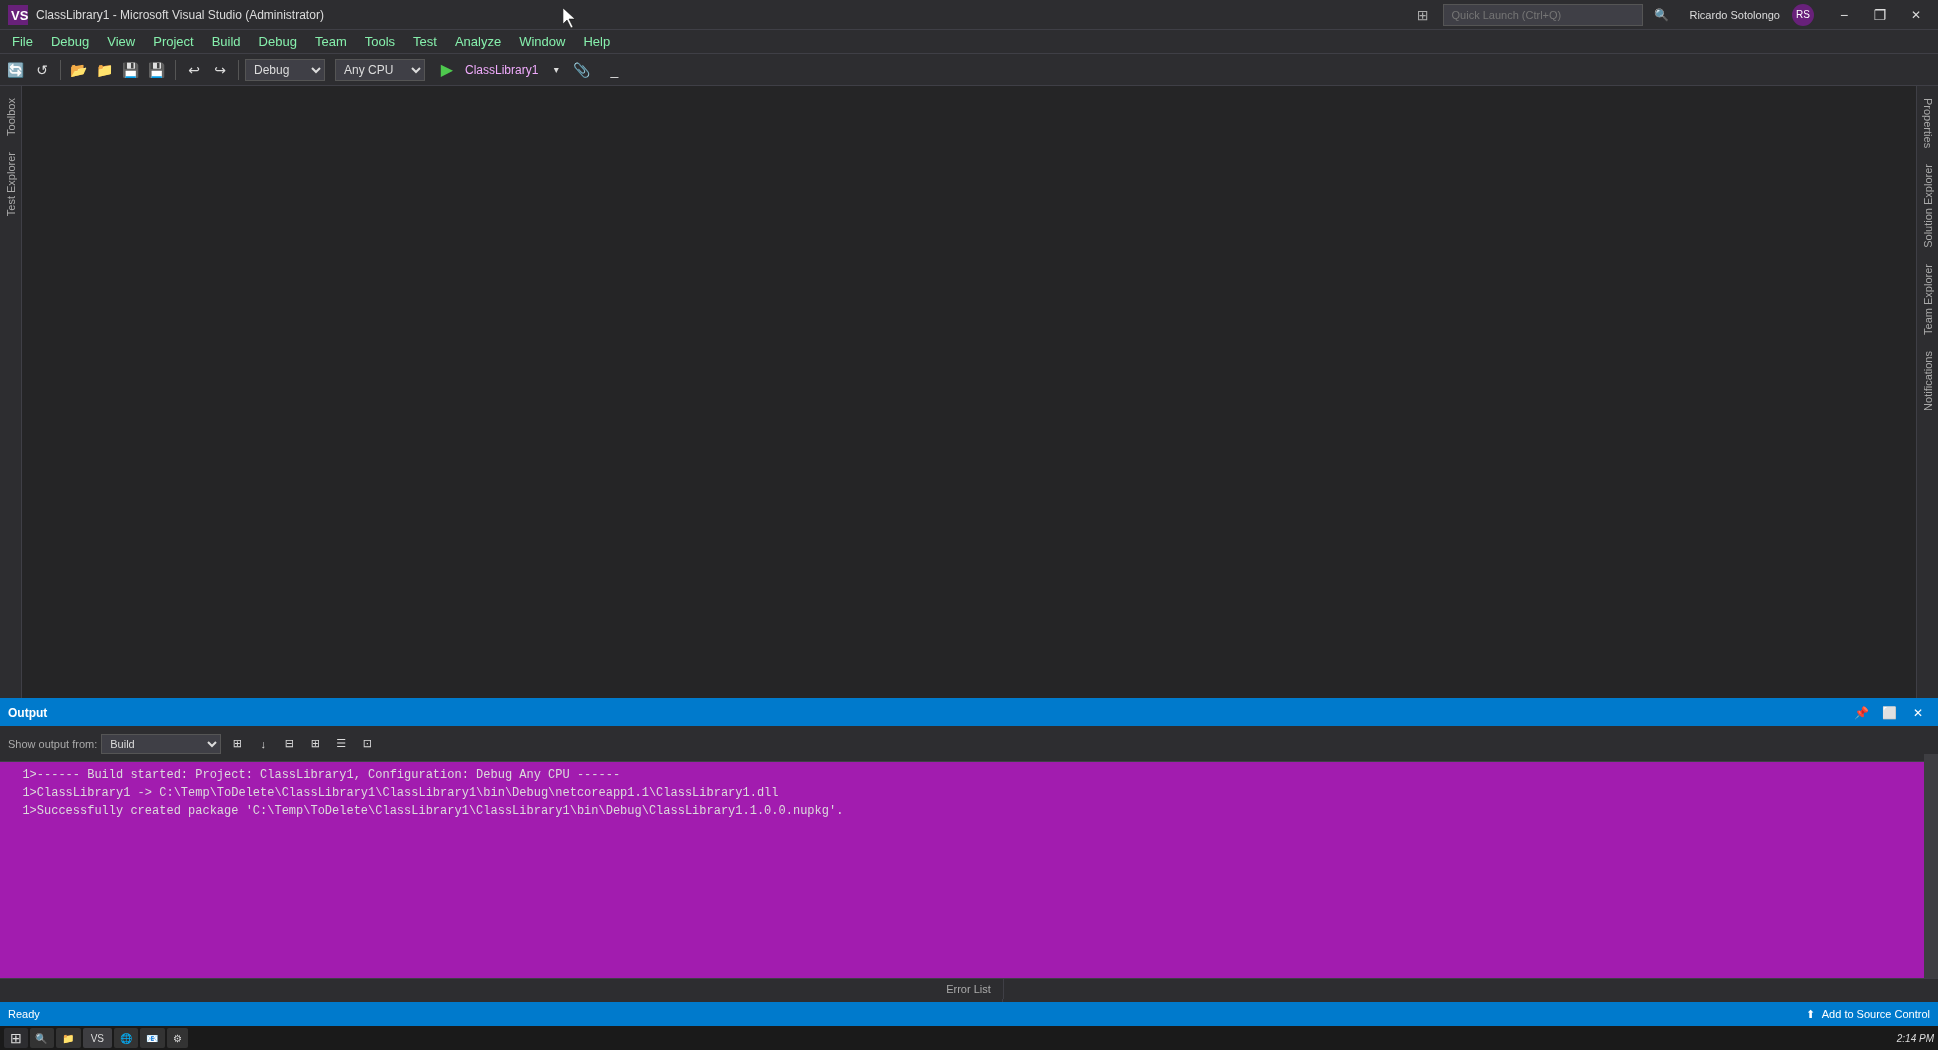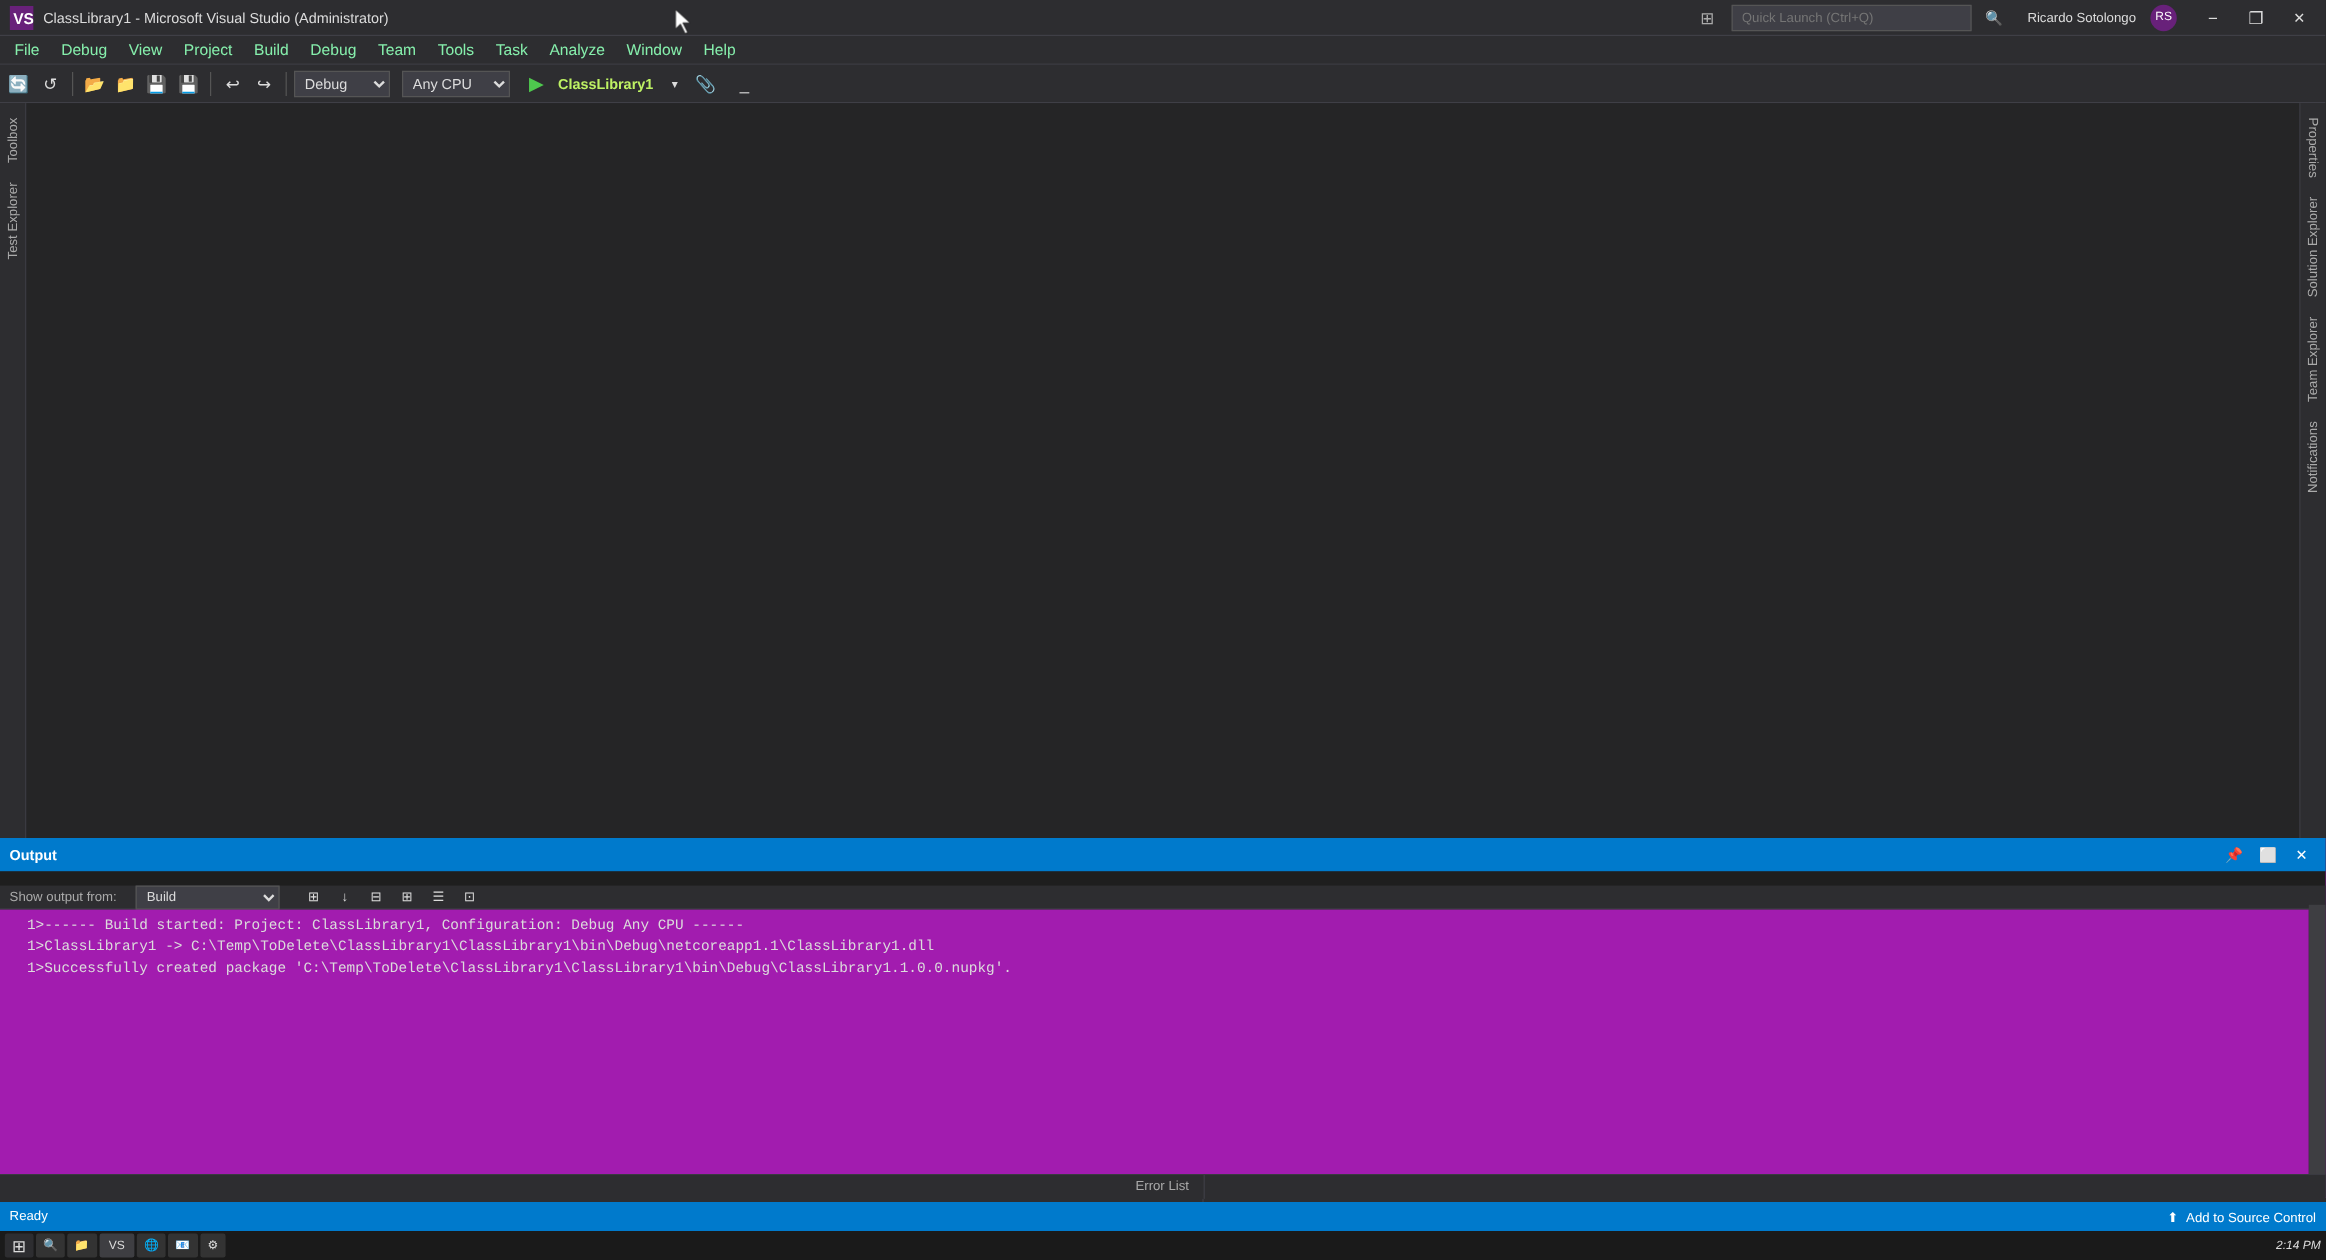--- a/index.html
+++ b/index.html
@@ -285,21 +285,21 @@
 
 <div id="menu-bar">
   <span class="menu-item">File</span>
   <span class="menu-item">Debug</span>
   <span class="menu-item">View</span>
   <span class="menu-item">Project</span>
   <span class="menu-item">Build</span>
   <span class="menu-item">Debug</span>
   <span class="menu-item">Team</span>
   <span class="menu-item">Tools</span>
-  <span class="menu-item">Task</span>
+  <span class="menu-item">Test</span>
   <span class="menu-item">Analyze</span>
   <span class="menu-item">Window</span>
   <span class="menu-item">Help</span>
 </div>
 
 <div id="toolbar">
   <button class="tb-btn">🔄</button>
   <button class="tb-btn">↺</button>
   <div class="tb-sep"></div>
   <button class="tb-btn">📂</button>
@@ -315,21 +315,21 @@
     <option>Release</option>
   </select>
   <span style="width:6px;"></span>
   <select class="tb-dropdown" style="width:90px;">
     <option>Any CPU</option>
     <option>x86</option>
     <option>x64</option>
   </select>
   <span style="width:6px;"></span>
   <button class="tb-btn" style="color:#4ec94e;font-size:16px;">▶</button>
-  <span style="color:#bef264;font-size:12px;padding:0 4px;font-weight:bold;">ClassLibrary1</span>
+  <span style="color:#f0abfc;font-size:12px;padding:0 4px;">ClassLibrary1</span>
   <button class="tb-btn" style="font-size:10px;">▾</button>
   <button class="tb-btn">📎</button>
   <span style="width:4px;"></span>
   <button class="tb-btn">_</button>
 </div>
 
 <div style="display:flex;height:calc(1050px - 30px - 24px - 32px - 28px - 24px);position:relative;">
 
   <div id="left-tabs">
     <span class="side-tab">Toolbox</span>
@@ -353,21 +353,21 @@
 
   <div id="output-title-bar" style="height:26px;background:#007acc;display:flex;align-items:center;padding:0 8px;color:white;font-size:12px;font-weight:bold;">
     <span>Output</span>
     <div style="margin-left:auto;display:flex;gap:4px;">
       <button class="tb-btn" style="color:white;font-size:12px;">📌</button>
       <button class="tb-btn" style="color:white;font-size:12px;">⬜</button>
       <button class="tb-btn" style="color:white;font-size:12px;">✕</button>
     </div>
   </div>
 
-  <div id="output-toolbar" style="height:20px;background:#2d2d30;display:flex;align-items:center;padding:0 8px;gap:12px;border-bottom:1px solid #3f3f46;margin-top:12px;">
+  <div id="output-toolbar" style="height:36px;background:#2d2d30;display:flex;align-items:center;padding:0 8px;gap:0;border-bottom:1px solid #3f3f46;">
     <span style="font-size:11px;color:#aaa;margin-right:4px;">Show output from:</span>
     <select style="height:20px;background:#3f3f46;border:1px solid #555;color:#dcdcdc;font-size:11px;padding:0 4px;min-width:80px;">
       <option>Build</option>
       <option>Debug</option>
       <option>Package Manager</option>
     </select>
     <div style="margin-left:4px;display:flex;gap:2px;">
       <button class="tb-btn" style="font-size:11px;">⊞</button>
       <button class="tb-btn" style="font-size:11px;">↓</button>
       <button class="tb-btn" style="font-size:11px;">⊟</button>

